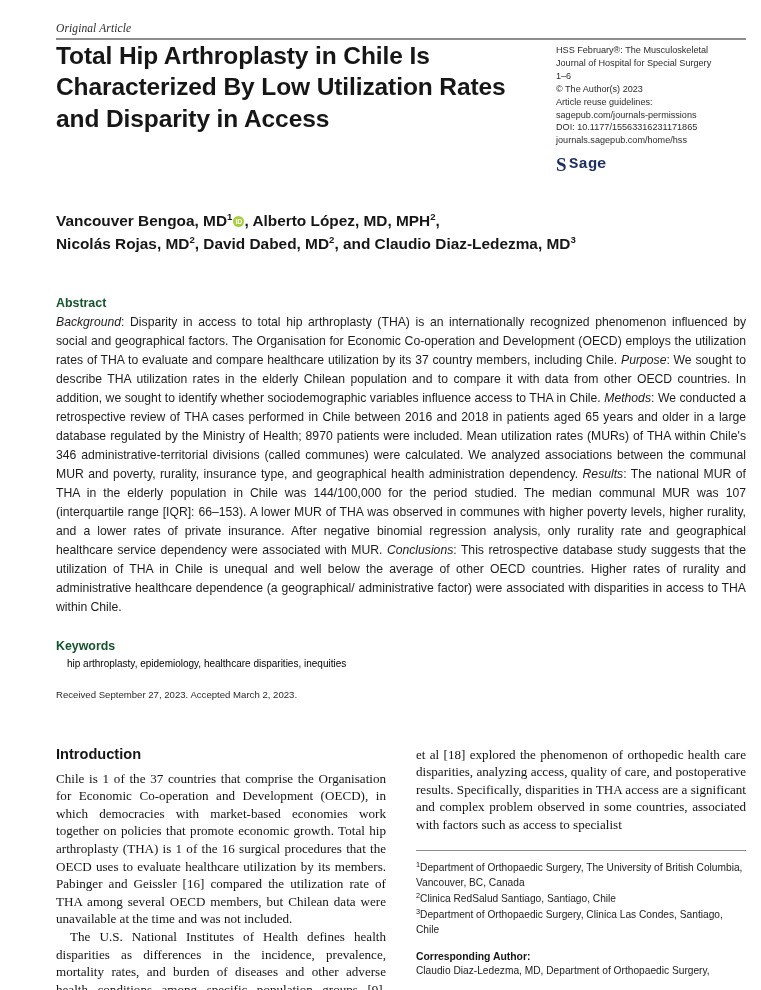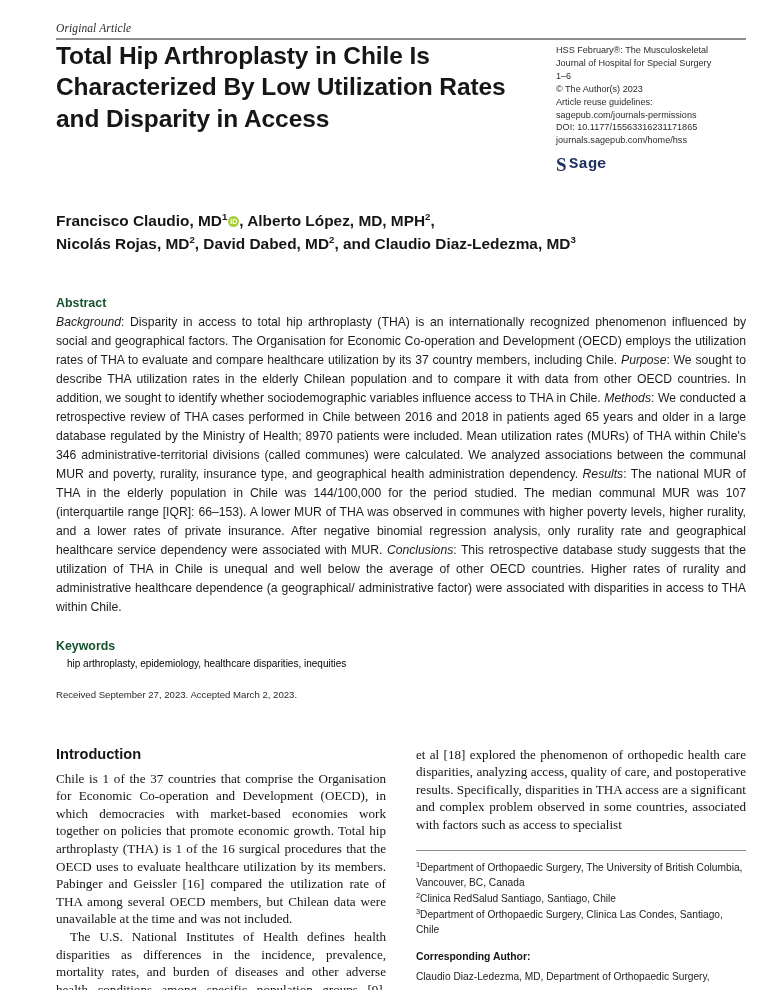--- a/index.html
+++ b/index.html
@@ -198,21 +198,21 @@
     line-height: 1.44;
     color: #222;
   }
   .affil sup { font-size: 7.3px; vertical-align: super; }
   .corr-head {
     font-family: "Liberation Sans", sans-serif;
     font-weight: bold;
     font-size: 10.4px;
     color: #161616;
     margin-top: 13px;
-    margin-bottom: 8px;
+    margin-bottom: 2px;
   }
   .corr-body {
     font-family: "Liberation Sans", sans-serif;
     font-size: 10.2px;
     line-height: 1.46;
     color: #222;
   }
 </style>
 </head>
 <body>
@@ -237,21 +237,21 @@
         <div>DOI: 10.1177/15563316231171865</div>
         <div class="meta-link">journals.sagepub.com/home/hss</div>
         <div class="sage-logo">
           <span class="sage-s">S</span>
           <span class="sage-word">Sage</span>
         </div>
       </div>
     </div>
 
     <div class="authors">
-      <span>Francisco Claudio, MD</span><sup>1</sup><span class="orcid">iD</span><span>, Alberto López, MD, MPH</span><sup>2</sup><span>,</span><br>
+      <span>Vancouver Bengoa, MD</span><sup>1</sup><span class="orcid">iD</span><span>, Alberto López, MD, MPH</span><sup>2</sup><span>,</span><br>
       <span>Nicolás Rojas, MD</span><sup>2</sup><span>, David Dabed, MD</span><sup>2</sup><span>, and Claudio Diaz-Ledezma, MD</span><sup>3</sup>
     </div>
 
     <div class="abstract-wrap">
       <div class="sec-head">Abstract</div>
       <div class="abstract-body"><i>Background</i><span>: Disparity in access to total hip arthroplasty (THA) is an internationally recognized phenomenon influenced by social and geographical factors. The Organisation for Economic Co-operation and Development (OECD) employs the utilization rates of THA to evaluate and compare healthcare utilization by its 37 country members, including Chile. </span><i>Purpose</i><span>: We sought to describe THA utilization rates in the elderly Chilean population and to compare it with data from other OECD countries. In addition, we sought to identify whether sociodemographic variables influence access to THA in Chile. </span><i>Methods</i><span>: We conducted a retrospective review of THA cases performed in Chile between 2016 and 2018 in patients aged 65 years and older in a large database regulated by the Ministry of Health; 8970 patients were included. Mean utilization rates (MURs) of THA within Chile's 346 administrative-territorial divisions (called communes) were calculated. We analyzed associations between the communal MUR and poverty, rurality, insurance type, and geographical health administration dependency. </span><i>Results</i><span>: The national MUR of THA in the elderly population in Chile was 144/100,000 for the period studied. The median communal MUR was 107 (interquartile range [IQR]: 66–153). A lower MUR of THA was observed in communes with higher poverty levels, higher rurality, and a lower rates of private insurance. After negative binomial regression analysis, only rurality rate and geographical healthcare service dependency were associated with MUR. </span><i>Conclusions</i><span>: This retrospective database study suggests that the utilization of THA in Chile is unequal and well below the average of other OECD countries. Higher rates of rurality and administrative healthcare dependence (a geographical/ administrative factor) were associated with disparities in access to THA within Chile.</span></div>
     </div>
 
     <div class="keywords-wrap">
       <div class="sec-head">Keywords</div>

